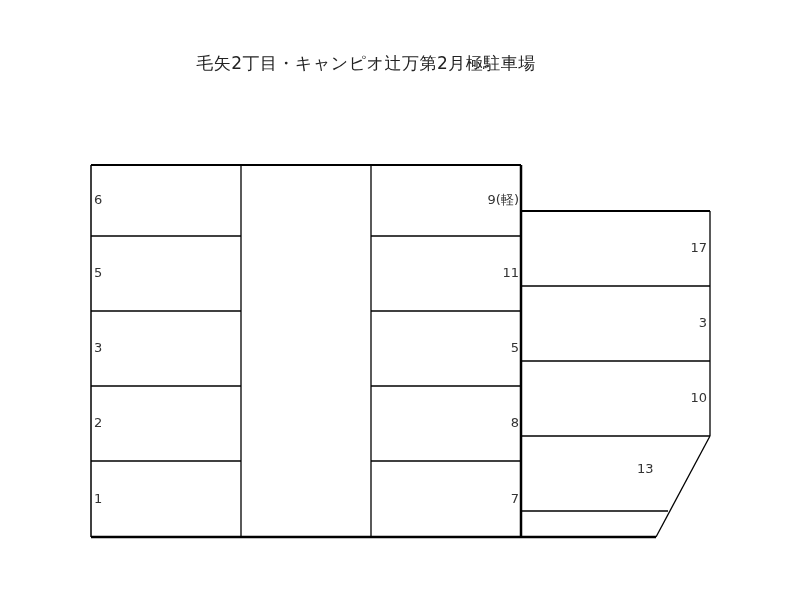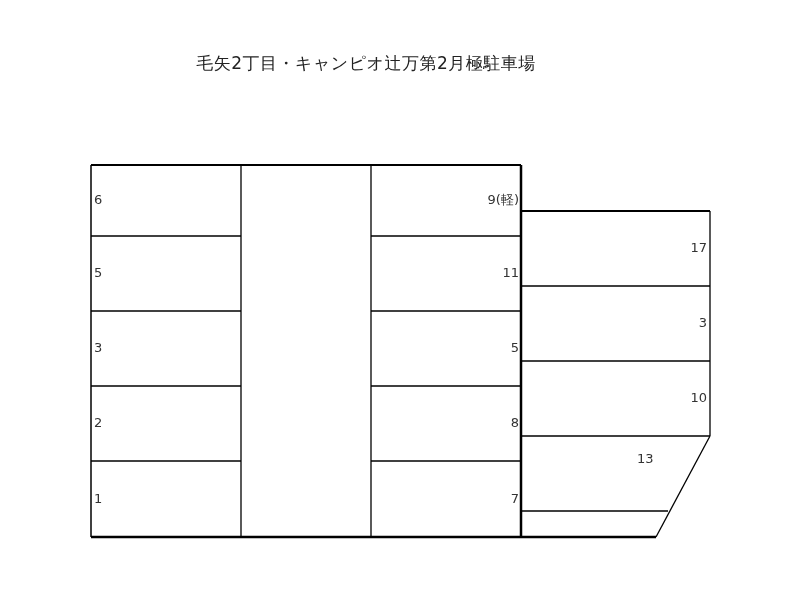--- a/index.html
+++ b/index.html
@@ -56,13 +56,13 @@
 
 <div class="lbl right" style="right:281px; top:192px;">9(軽)</div>
 <div class="lbl right" style="right:281px; top:265px;">11</div>
 <div class="lbl right" style="right:281px; top:340px;">5</div>
 <div class="lbl right" style="right:281px; top:415px;">8</div>
 <div class="lbl right" style="right:281px; top:491px;">7</div>
 
 <div class="lbl right" style="right:93px; top:240px;">17</div>
 <div class="lbl right" style="right:93px; top:315px;">3</div>
 <div class="lbl right" style="right:93px; top:390px;">10</div>
-<div class="lbl left" style="left:637px; top:451px;">13</div>
+<div class="lbl left" style="left:637px; top:461px;">13</div>
 
 </body></html>

